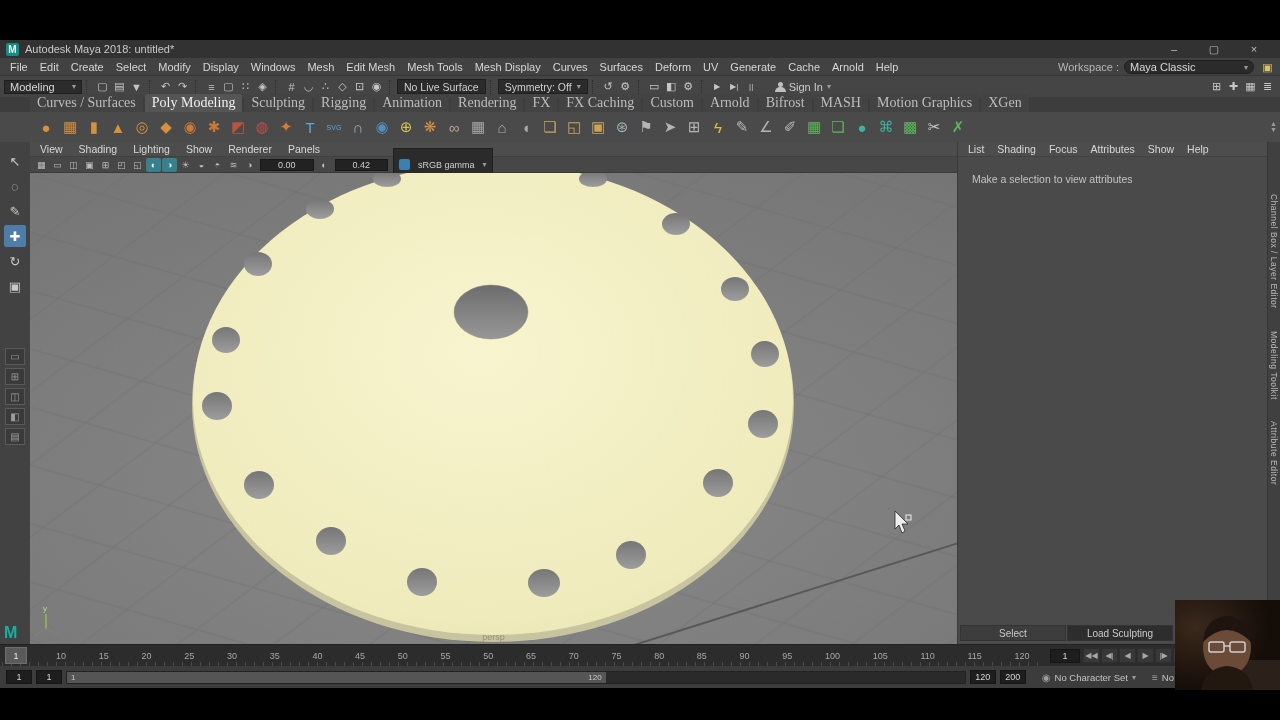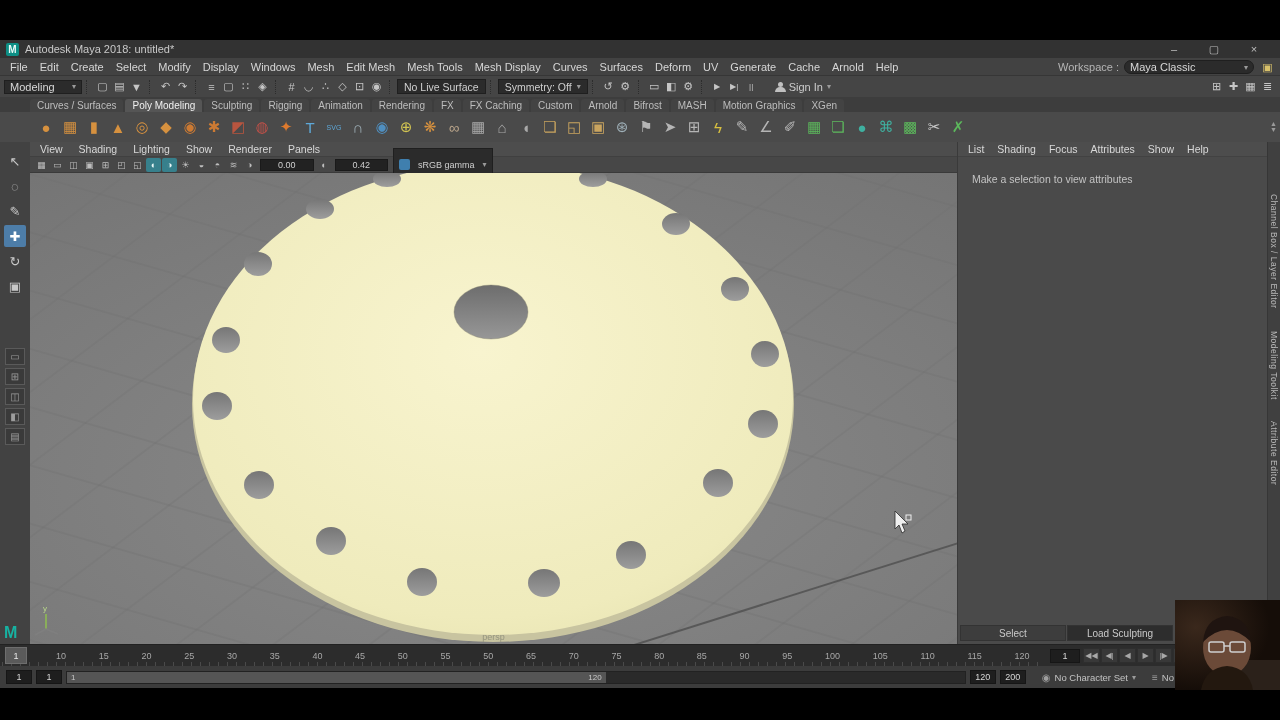--- a/index.html
+++ b/index.html
@@ -32,21 +32,21 @@
   .sbox{background:#2b2b2b;border:1px solid #1f1f1f;height:15px;display:flex;align-items:center;
         padding:0 6px;color:#cfcfcf;gap:5px;font-size:10.5px;}
   .signin{display:flex;align-items:center;gap:4px;margin-left:14px;justify-content:center;}
   .useric{width:10px;height:10px;position:relative;}
   .useric:before{content:"";position:absolute;left:3px;top:0;width:5px;height:5px;border-radius:50%;background:#c0c0c0;}
   .useric:after{content:"";position:absolute;left:0;top:5px;width:11px;height:5px;border-radius:5px 5px 0 0;background:#c0c0c0;}
   .statusright{margin-left:auto;display:flex;}
 
   
   .shelftabs{height:15px;background:#3d3d3d;display:flex;align-items:flex-end;padding-left:30px;gap:2px;}
-  .shelftab{padding:1px 7px;font-size:10px;color:#bdbdbd;background:#434343;border-radius:3px 3px 0 0;}
+  .shelftab{padding:1px 7px;font-size:14px;color:#bdbdbd;background:#434343;border-radius:3px 3px 0 0;font-family:Liberation Serif, serif;}
   .shelftab.active{background:#555;color:#f0f0f0;}
 
   
   .shelf{height:30px;background:#4a4a4a;display:flex;align-items:center;padding-left:34px;}
   .shelficon{width:24px;height:24px;display:flex;align-items:center;justify-content:center;font-size:15px;}
   .shelfend{margin-left:auto;margin-right:3px;display:flex;flex-direction:column;color:#9a9a9a;font-size:7px;line-height:6px;}
 
   
   .main{height:502px;display:flex;}
   .toolbox{width:30px;background:#424242;display:flex;flex-direction:column;align-items:center;padding-top:8px;position:relative;}

